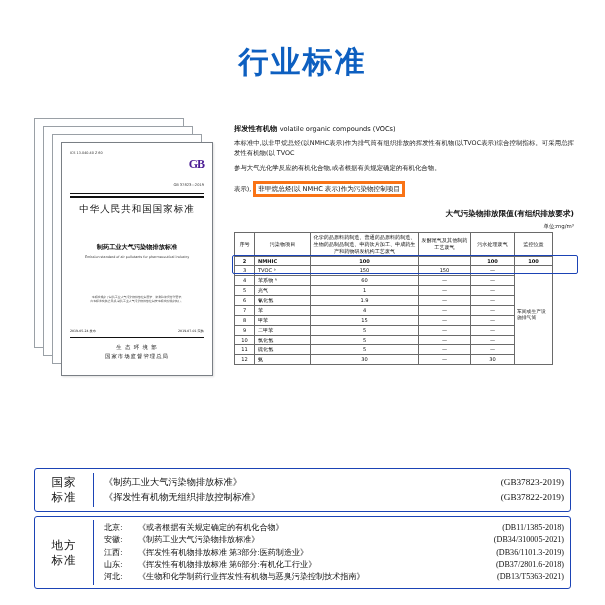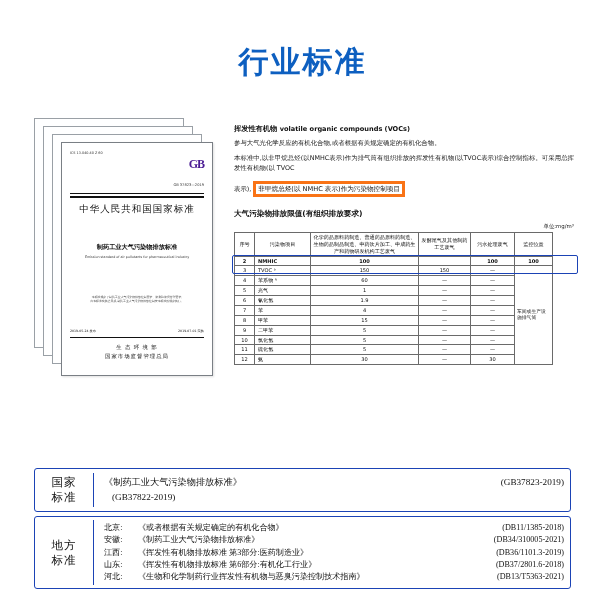--- a/index.html
+++ b/index.html
@@ -154,42 +154,42 @@
     top: 124px;
     width: 340px;
   }
   .doc-h {
     font-size: 7.2px;
     color: #111;
     font-weight: bold;
     font-family: "DejaVu Sans", sans-serif;
   }
   .doc-h .en {
-    font-weight: bold;
+    font-weight: normal;
     font-size: 6.6px;
   }
   .doc-p {
     margin-top: 5px;
     font-size: 6.4px;
     color: #1a1a1a;
     line-height: 1.55;
     text-align: justify;
     font-family: "DejaVu Sans", sans-serif;
   }
   .doc-boxed {
     display: inline-block;
     border: 3px solid #f97316;
     padding: 0 2px;
     margin-top: 2px;
     font-size: 6.6px;
     color: #111;
   }
   .tbl-title {
     margin-top: 12px;
-    text-align: left;
+    text-align: right;
     font-size: 7.6px;
     font-weight: bold;
     color: #111;
     font-family: "DejaVu Sans", sans-serif;
   }
   .tbl-unit {
     margin-top: 4px;
     text-align: right;
     font-size: 5.4px;
     color: #222;
@@ -327,22 +327,22 @@
       <div class="bk-issuer" style="white-space:pre-line;">生 态 环 境 部
 国家市场监督管理总局</div>
     </div>
   </div>
 
   <div class="doc">
     <div class="doc-h">
       <span>挥发性有机物</span>
       <span class="en">volatile organic compounds (VOCs)</span>
     </div>
+    <div class="doc-p">本标准中,以非甲烷总烃(以NMHC表示)作为排气筒有组织排放的挥发性有机物(以TVOC表示)综合控制指标。可采用总挥发性有机物(以 TVOC</div>
     <div class="doc-p">参与大气光化学反应的有机化合物,或者根据有关规定确定的有机化合物。</div>
-    <div class="doc-p">本标准中,以非甲烷总烃(以NMHC表示)作为排气筒有组织排放的挥发性有机物(以TVOC表示)综合控制指标。可采用总挥发性有机物(以 TVOC</div>
     <div class="doc-p">
       <span>表示),</span>
       <span class="doc-boxed">非甲烷总烃(以 NMHC 表示)作为污染物控制项目</span>
     </div>
 
     <div class="tbl-title">大气污染物排放限值(有组织排放要求)</div>
     <div class="tbl-unit">单位:mg/m³</div>
 
     <table class="limits">
       <colgroup>
@@ -453,20 +453,21 @@
   <div class="std-block">
     <div class="std-row">
       <div class="std-label" style="white-space:pre-line;">国家
 标准</div>
       <div class="std-lines">
         <div class="std-line">
           <span class="nm">《制药工业大气污染物排放标准》</span>
           <span class="code">(GB37823-2019)</span>
         </div>
         <div class="std-line">
+          <span class="nm">《挥发性有机物无组织排放控制标准》</span>
           <span class="code">(GB37822-2019)</span>
         </div>
       </div>
     </div>
   </div>
 
   <div class="std-block second">
     <div class="std-row">
       <div class="std-label" style="white-space:pre-line;">地方
 标准</div>

